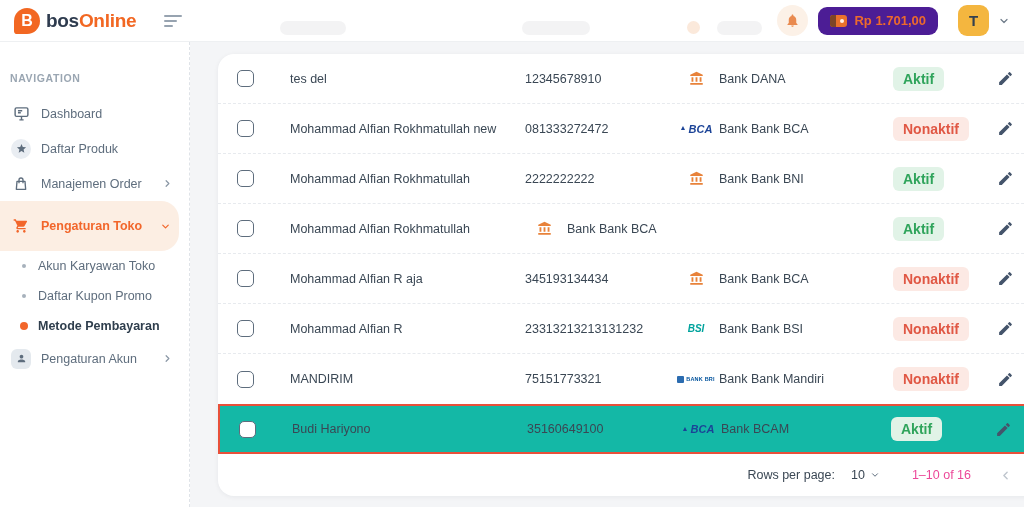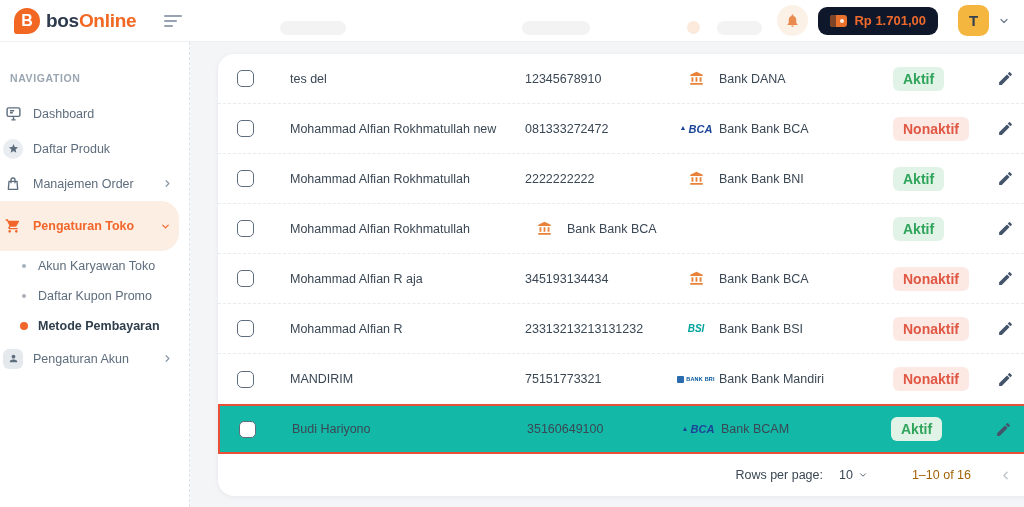--- a/index.html
+++ b/index.html
@@ -17,35 +17,35 @@
   .logo-text .p1 { color:#2E3B4E; } .logo-text .p2 { color:#F26722; }
   .hamburger { margin-left:28px; display:flex; flex-direction:column; gap:3px; cursor:pointer; }
   .hamburger i { display:block; height:2px; background:#97A3B0; border-radius:2px; }
   .hamburger i:nth-child(1){width:18px;} .hamburger i:nth-child(2){width:13px;} .hamburger i:nth-child(3){width:9px;}
   .skel { position:absolute; top:21px; height:14px; border-radius:7px; background:#f3f3f4; }
   .skel.s1 { left:280px; width:66px; } .skel.s2 { left:522px; width:68px; }
   .skel.dot { left:687px; width:13px; height:13px; border-radius:50%; background:#fbe9db; }
   .skel.s3 { left:717px; width:45px; }
   .tb-right { margin-left:auto; display:flex; align-items:center; }
   .bell-wrap { width:31px; height:31px; border-radius:50%; background:#FCF1E7; display:flex; align-items:center; justify-content:center; cursor:pointer; }
-  .wallet-pill { margin-left:10px; height:28px; background:#0f172a; border-radius:9px; display:flex; align-items:center;
+  .wallet-pill { margin-left:10px; height:28px; background:#4c1d95; border-radius:9px; display:flex; align-items:center;
                  gap:7px; padding:0 12px; cursor:pointer; }
   .wallet-ic { position:relative; width:17px; height:12px; background:#E9712C; border-radius:3px; }
   .wallet-ic::before { content:""; position:absolute; left:0; top:0; width:6px; height:12px; background:#7d4526; border-radius:3px 0 0 3px; }
   .wallet-ic::after { content:""; position:absolute; right:3px; top:4px; width:4px; height:4px; border-radius:50%; background:#fff0e4; }
   .wallet-amt { color:#ED6A2C; font-size:13px; font-weight:bold; }
   .avatar { margin-left:20px; width:31px; height:31px; border-radius:9px; background:#F4B63F; color:#33404F;
             font-weight:bold; font-size:15px; display:flex; align-items:center; justify-content:center; cursor:pointer; }
   .tb-caret { margin-left:9px; color:#6E7B89; display:flex; cursor:pointer; }
 
   
   .sidebar { position:absolute; left:0; top:42px; bottom:0; width:190px; background:#fff;
              border-right:1px dashed #dfe3e8; }
   .nav-label { margin:30px 0 12px 10px; font-size:10.5px; font-weight:bold; letter-spacing:.6px; color:#9AA6B2; }
-  .sd-item { height:35px; display:flex; align-items:center; padding-left:2px; cursor:pointer; }
+  .sd-item { height:35px; display:flex; align-items:center; padding-left:10px; cursor:pointer; }
   .sd-ic { width:22px; display:flex; justify-content:center; align-items:center; }
   .circle-ic { width:20px; height:20px; border-radius:50%; background:#E9EDF2; display:flex; align-items:center; justify-content:center; }
   .sq-ic { width:20px; height:20px; border-radius:6px; background:#E4E9EE; display:flex; align-items:center; justify-content:center; }
   .sd-label { margin-left:9px; font-size:12.5px; color:#5E6D7D; }
   .sd-chev { margin-left:auto; margin-right:16px; color:#8A97A5; display:flex; }
   .sd-item.active-parent { background:#FCEEE3; border-radius:0 18px 18px 0; margin-right:10px; height:50px; }
   .sd-item.active-parent .sd-label { color:#F2662B; font-weight:bold; }
   .sd-item.active-parent .sd-chev { color:#F2662B; margin-right:8px; }
   .sd-sub { height:30px; display:flex; align-items:center; padding-left:22px; cursor:pointer; }
   .sd-bullet { width:4px; height:4px; border-radius:50%; background:#A7B1BC; }
@@ -77,21 +77,21 @@
   .logo-bca { color:#1B4397; font-weight:bold; font-style:italic; font-size:11px; display:flex; align-items:center; gap:2px; }
   .bca-tri { font-size:7px; font-style:normal; transform:translateY(-1px); }
   .logo-bsi { color:#00A39D; font-weight:bold; font-style:italic; font-size:10px; }
   .logo-bri { color:#00529C; font-weight:bold; font-size:5.5px; display:flex; align-items:center; gap:2px; letter-spacing:.2px; }
   .bri-box { width:7px; height:7px; background:#2b6cb0; border-radius:1px; display:inline-block; }
 
   
   .tfoot { height:42px; display:flex; align-items:center; justify-content:flex-end; padding-right:26px; }
   .tf-label { font-size:12.5px; color:#3A4754; }
   .tf-select { margin-left:16px; display:flex; align-items:center; gap:5px; font-size:12.5px; color:#3A4754; cursor:pointer; }
-  .tf-range { margin-left:44px; font-size:12.5px; color:#a16207; }
+  .tf-range { margin-left:32px; font-size:12.5px; color:#ec4899; }
   .pg-btn { margin-left:28px; background:none; border:none; display:flex; cursor:pointer; padding:0; }
   .pg-btn.prev { color:#BEC5CD; } .pg-btn.next { color:#2F3E4D; }
   .chev { display:inline-flex; }
 </style>
 </head>
 <body>
 
 <div class="app">
 
   <header class="topbar">

